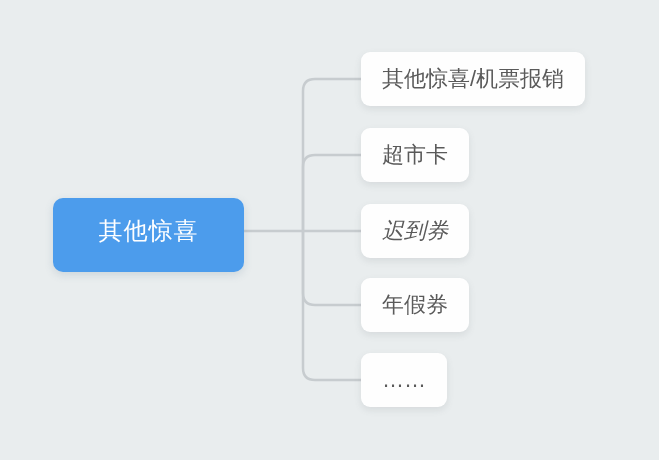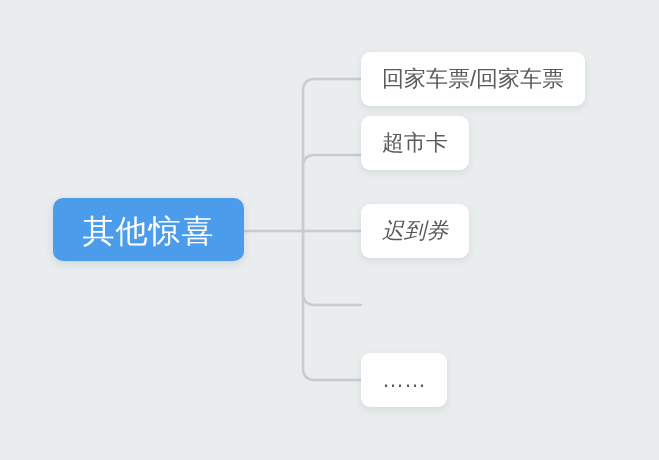--- a/index.html
+++ b/index.html
@@ -27,43 +27,43 @@
     position: absolute;
     z-index: 2;
     box-sizing: border-box;
     white-space: nowrap;
     cursor: default;
   }
   .root-node {
     left: 53px;
     top: 198px;
     width: 191px;
-    height: 63px;
+    height: 74px;
     line-height: 66px;
     text-align: center;
     background: #4C9CEC;
     color: #FFFFFF;
-    font-size: 32px;
+    font-size: 24px;
     letter-spacing: 1px;
     border-radius: 10px;
     box-shadow: 0 3px 8px rgba(80, 110, 140, 0.18);
   }
   .child-node {
     left: 361px;
     height: 54px;
     line-height: 54px;
     padding: 0 21px;
     background: #FEFEFE;
     color: #5A5A5A;
     font-size: 22px;
     border-radius: 9px;
     box-shadow: 0 3px 7px rgba(90, 100, 110, 0.13);
   }
   .child-0 { top: 52px; }
-  .child-1 { top: 116px; }
+  .child-1 { top: 128px; }
   .child-2 { top: 204px; font-style: italic; }
   .child-3 { top: 278px; }
   .child-4 { top: 353px; }
 </style>
 </head>
 <body>
 
 <div class="canvas" style="background: rgb(233, 237, 238);">
 
   <svg class="connectors" viewBox="0 0 659 460" xmlns="http://www.w3.org/2000/svg">
@@ -71,22 +71,23 @@
       <path d="M 244 231 H 361"></path>
       <path d="M 303 231 V 91 Q 303 79 315 79 H 361"></path>
       <path d="M 303 231 V 167 Q 303 155 315 155 H 361"></path>
       <path d="M 303 231 V 293 Q 303 305 315 305 H 361"></path>
       <path d="M 303 231 V 368 Q 303 380 315 380 H 361"></path>
     </g>
   </svg>
 
   <div class="node root-node" style="background: rgb(76, 156, 236); color: rgb(255, 255, 255);">其他惊喜</div>
 
-  <div class="node child-node child-0">回家车票/回家车票</div>
+  <div class="node child-node child-0">其他惊喜/机票报销</div>
 
   <div class="node child-node child-1">超市卡</div>
 
   <div class="node child-node child-2">迟到券</div>
 
+  <div class="node child-node child-3">年假券</div>
 
   <div class="node child-node child-4">……</div>
 
 </div>
 
 </body></html>

